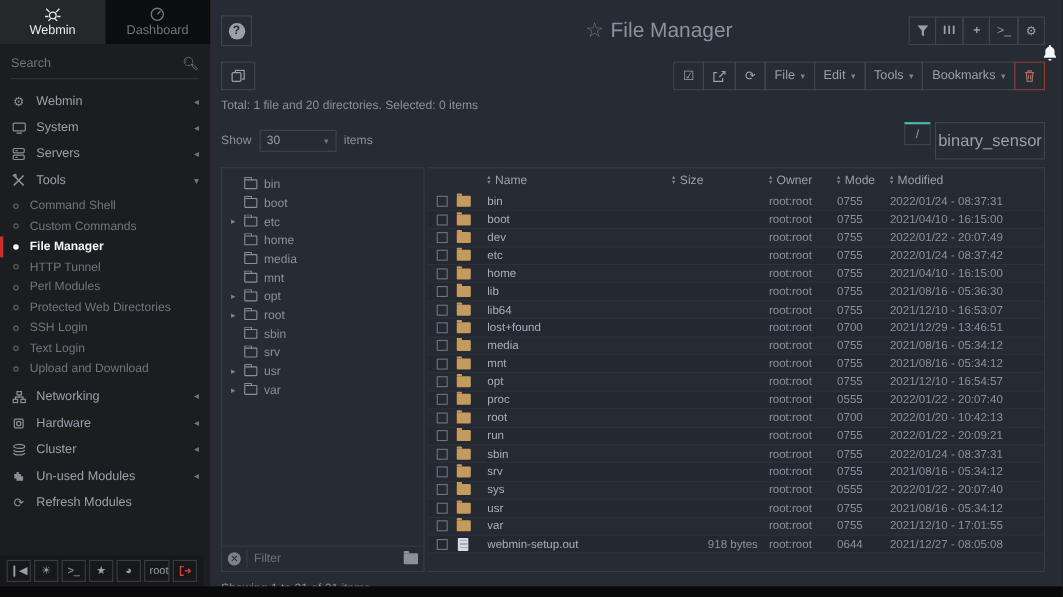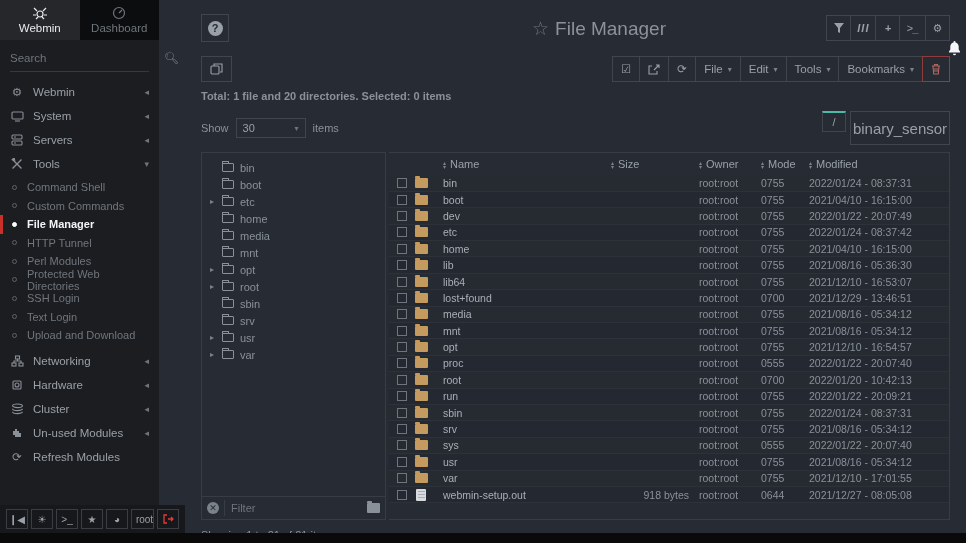--- a/index.html
+++ b/index.html
@@ -1,21 +1,21 @@
 <!DOCTYPE html>
 <html><head>
 <meta charset="utf-8">
 <style>
   * { margin:0; padding:0; box-sizing:border-box; }
   html,body { width:966px; height:543px; overflow:hidden; background:#101113;
     font-family:"Liberation Sans","DejaVu Sans",sans-serif; }
   .app { position:relative; width:966px; height:543px; background:#272b33; }
 
   
-  .sidebar { position:absolute; left:0; top:0; width:159px; height:533px;
+  .sidebar { position:absolute; left:0; top:0; width:191px; height:533px;
     background:#1b1d20; color:#9aa0a8; z-index:2; }
   .side-tabs { display:flex; height:40px; }
   .side-tab { flex:1; display:flex; flex-direction:column; align-items:center; justify-content:center;
     gap:2px; font-size:11.5px; cursor:pointer; }
   .side-tab.active { background:#25272b; color:#e8eaec; }
   .side-tab.inactive { background:#0c0d0e; color:#6f757c; }
   .side-tab svg { display:block; }
   .search-row { display:flex; align-items:center; height:28px; margin:4px 10px 0 10px;
     border-bottom:1px solid #35383d; }
   .search-row input { flex:1; background:transparent; border:none; outline:none;
@@ -45,34 +45,34 @@
   
   .content { position:absolute; left:185px; top:0; width:781px; height:533px; background:#272b33; }
   .hdr { position:relative; height:36px; margin:10px 16px 0 16px; display:flex; align-items:center; }
   .help-btn { width:28px; height:28px; border:1px solid #41464e; display:flex; align-items:center;
     justify-content:center; cursor:pointer; }
   .help-glyph { width:15px; height:15px; border-radius:50%; background:#9aa0a8; color:#272b33;
     font-size:11px; font-weight:bold; display:flex; align-items:center; justify-content:center;}
   .hdr-title { position:absolute; left:0; right:0; text-align:center; color:#8b929b;
     font-size:19px; pointer-events:none;padding-left:47px; }
   .hdr-title .star { color:#70767e; font-size:19px; margin-right:6px; }
-  .hdr-group { margin-left:auto; display:flex;font-style:italic; }
+  .hdr-group { margin-left:auto; display:flex; }
   .h-btn { min-width:25px; height:26px; border:1px solid #41464e; margin-left:-1px; display:flex;
     align-items:center; justify-content:center; color:#9aa0a8; font-size:11px; cursor:pointer; padding:0 6px;}
   .bell { position:absolute; right:4px; top:40px; color:#f4f6f8; z-index:3; }
 
   .tbar { display:flex; align-items:center; margin:10px 16px 0 16px; }
   .t-btn { min-width:28px; height:26px; border:1px solid #41464e; margin-left:-1px; display:flex;
     align-items:center; justify-content:center; color:#9aa0a8; font-size:11.5px; cursor:pointer; padding:0 8px; gap:5px; }
   .t-btn:first-child { margin-left:0; }
   .t-btn .caret { font-size:8px; color:#7c828a; }
   .t-btn.danger { border-color:#8f3d3a; color:#b06a64; }
   .t-right { margin-left:auto; display:flex; }
 
-  .total-line { margin:8px 16px 0 16px; color:#8a9199; font-size:11px;font-weight:bold; }
+  .total-line { margin:8px 16px 0 16px; color:#8a9199; font-size:11px; }
 
   .show-row { display:flex; align-items:center; margin:9px 16px 0 16px; color:#8a9199; font-size:11px; }
   .show-select { display:flex; align-items:center; width:70px; height:20px; border:1px solid #41464e;
     margin:0 7px; padding:0 6px; color:#9aa0a8; cursor:pointer; justify-content:space-between; }
   .show-select .caret { font-size:8px; color:#6f757e; }
   .pathbar { margin-left:auto; display:flex; }
   .crumb-root { min-width:24px; height:21px; border:1px solid #41464e; border-top:2px solid #4cb8a8;
     display:flex; align-items:center; justify-content:center; color:#9aa0a8; font-size:11px; cursor:pointer; }
   .crumb-input { width:100px; height:34px; border:1px solid #41464e; margin-left:4px; background:transparent;
     color:#9aa0a8; font-size:15px; text-align:center; outline:none; }

